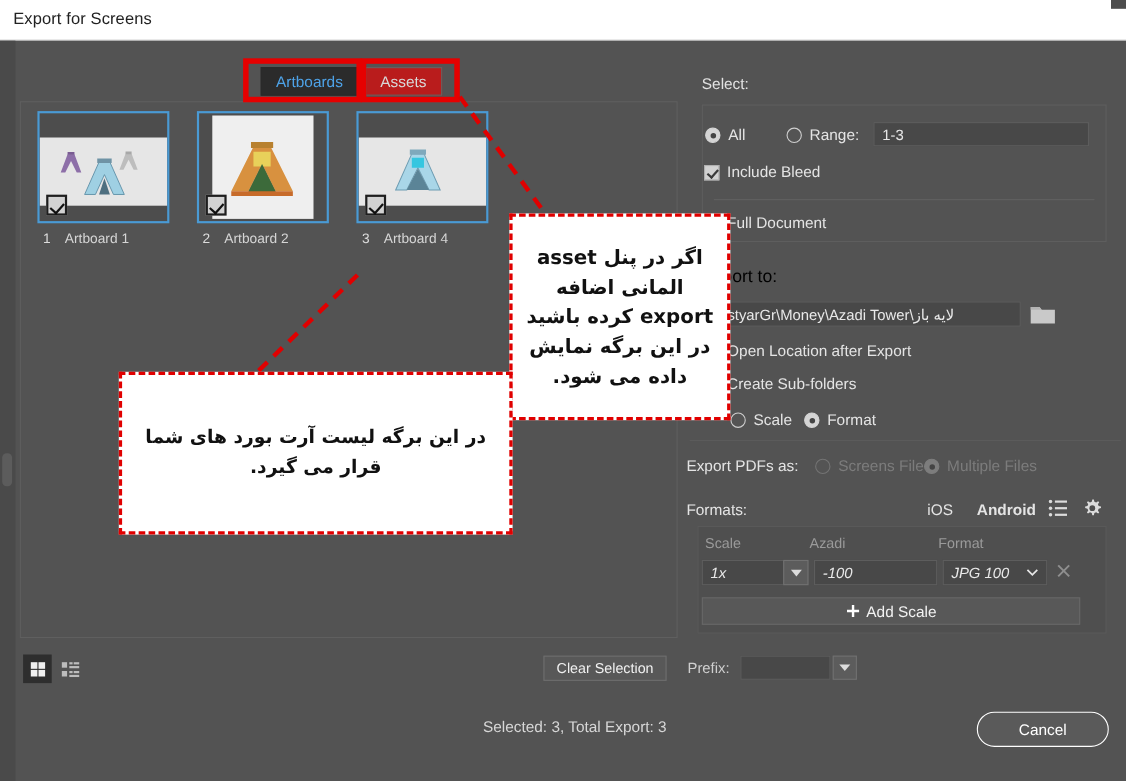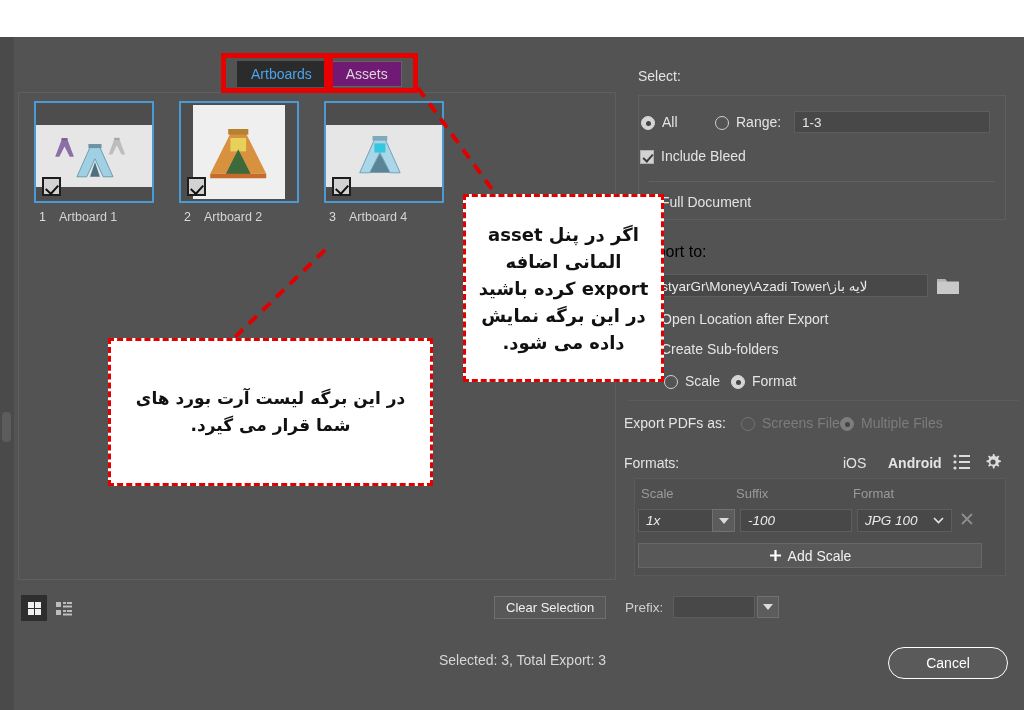--- a/index.html
+++ b/index.html
@@ -41,21 +41,21 @@
     position: absolute; left: 2px; top: 375px; width: 9px; height: 30px;
     background: #5c5c5c; border-radius: 4px;
   }
 
   
   .tabs { position: absolute; left: 237px; top: 61px; display: flex; gap: 6px; }
   .tab {
     height: 26px; padding: 0 13px;
     display: flex; align-items: center; justify-content: center;
     font-size: 14px; color: #d8d8d8;
-    background: #701a75; border: 1px solid #636363;
+    background: #b91c1c; border: 1px solid #636363;
   }
   .tab.active { background: #2b2b2b; color: #4ea3e8; border-color: #2b2b2b; }
 
   
   .ab-panel {
     position: absolute; left: 18px; top: 92px;
     width: 598px; height: 488px;
     background: #535353; border: 1px solid #5f5f5f;
   }
   .ab-row { position: absolute; left: 15px; top: 8px; display: flex; gap: 25px; }
@@ -220,20 +220,24 @@
     font-weight: bold;
     color: #111;
   }
   .leader { position: absolute; overflow: visible; pointer-events: none; }
 </style>
 </head>
 <body>
 
 <div id="app">
 
+  <div class="titlebar">
+    <div class="title">Export for Screens</div>
+    <div class="rcap"></div>
+  </div>
 
   <div class="body">
     <div class="edge-left">
       <div class="sb"></div>
     </div>
   </div>
 
   <div class="tabs">
     <div class="tab active">
       <span>Artboards</span>
@@ -450,21 +454,21 @@
   </div>
   <div style="position:absolute; left:984px; top:453px;">
     <svg width="18" height="18" viewBox="0 0 18 18">
       <path d="M9 1 l1.4 0 .5 2.1 1.6 .7 1.8-1.2 1 1 -1.2 1.8 .7 1.6 2.1 .5 0 1.4 -2.1 .5 -.7 1.6 1.2 1.8 -1 1 -1.8-1.2 -1.6 .7 -.5 2.1 -1.4 0 -.5-2.1 -1.6-.7 -1.8 1.2 -1-1 1.2-1.8 -.7-1.6 -2.1-.5 0-1.4 2.1-.5 .7-1.6 -1.2-1.8 1-1 1.8 1.2 1.6-.7 Z" fill="#dcdcdc"></path>
       <circle cx="9" cy="9" r="2.6" fill="#4f4f4f"></circle>
     </svg>
   </div>
 
   <div class="fmt-box"></div>
   <div class="fmt-head" style="left:641px; top:486px;">Scale</div>
-  <div class="fmt-head" style="left:736px; top:486px;">Suffix</div>
+  <div class="fmt-head" style="left:736px; top:486px;">Azadi</div>
   <div class="fmt-head" style="left:853px; top:486px;">Format</div>
 
   <div class="fld" style="left:638px; top:509px; width:75px;">
     <span>1x</span>
   </div>
   <div class="dd-btn" style="left:712px; top:509px;">
     <span class="caret-d"></span>
   </div>
   <div class="fld" style="left:740px; top:509px; width:112px;">
     <span>-100</span>
@@ -493,17 +497,17 @@
 
   <svg class="leader" style="left:0; top:0; width:1024px; height:710px;">
     <line x1="418" y1="88" x2="500" y2="200" stroke="#e00000" stroke-width="4" stroke-dasharray="11,8"></line>
     <line x1="325" y1="250" x2="232" y2="340" stroke="#e00000" stroke-width="4" stroke-dasharray="11,8"></line>
   </svg>
 
   <div class="callout" style="left:463px; top:194px; width:201px; height:188px; font-size:18px; line-height:1.5; padding:1px 12px;">
     <span>اگر در پنل asset المانی اضافه  export کرده باشید در این برگه نمایش داده می شود.</span>
   </div>
 
-  <div class="callout" style="left:108px; top:338px; width:325px; height:148px; font-size:17px; line-height:1.6; padding:0 18px;">
+  <div class="callout" style="left:108px; top:338px; width:358px; height:148px; font-size:17px; line-height:1.6; padding:0 18px;">
     <span>در این برگه لیست آرت بورد های شما قرار می گیرد.</span>
   </div>
 
 </div>
 
 </body></html>

